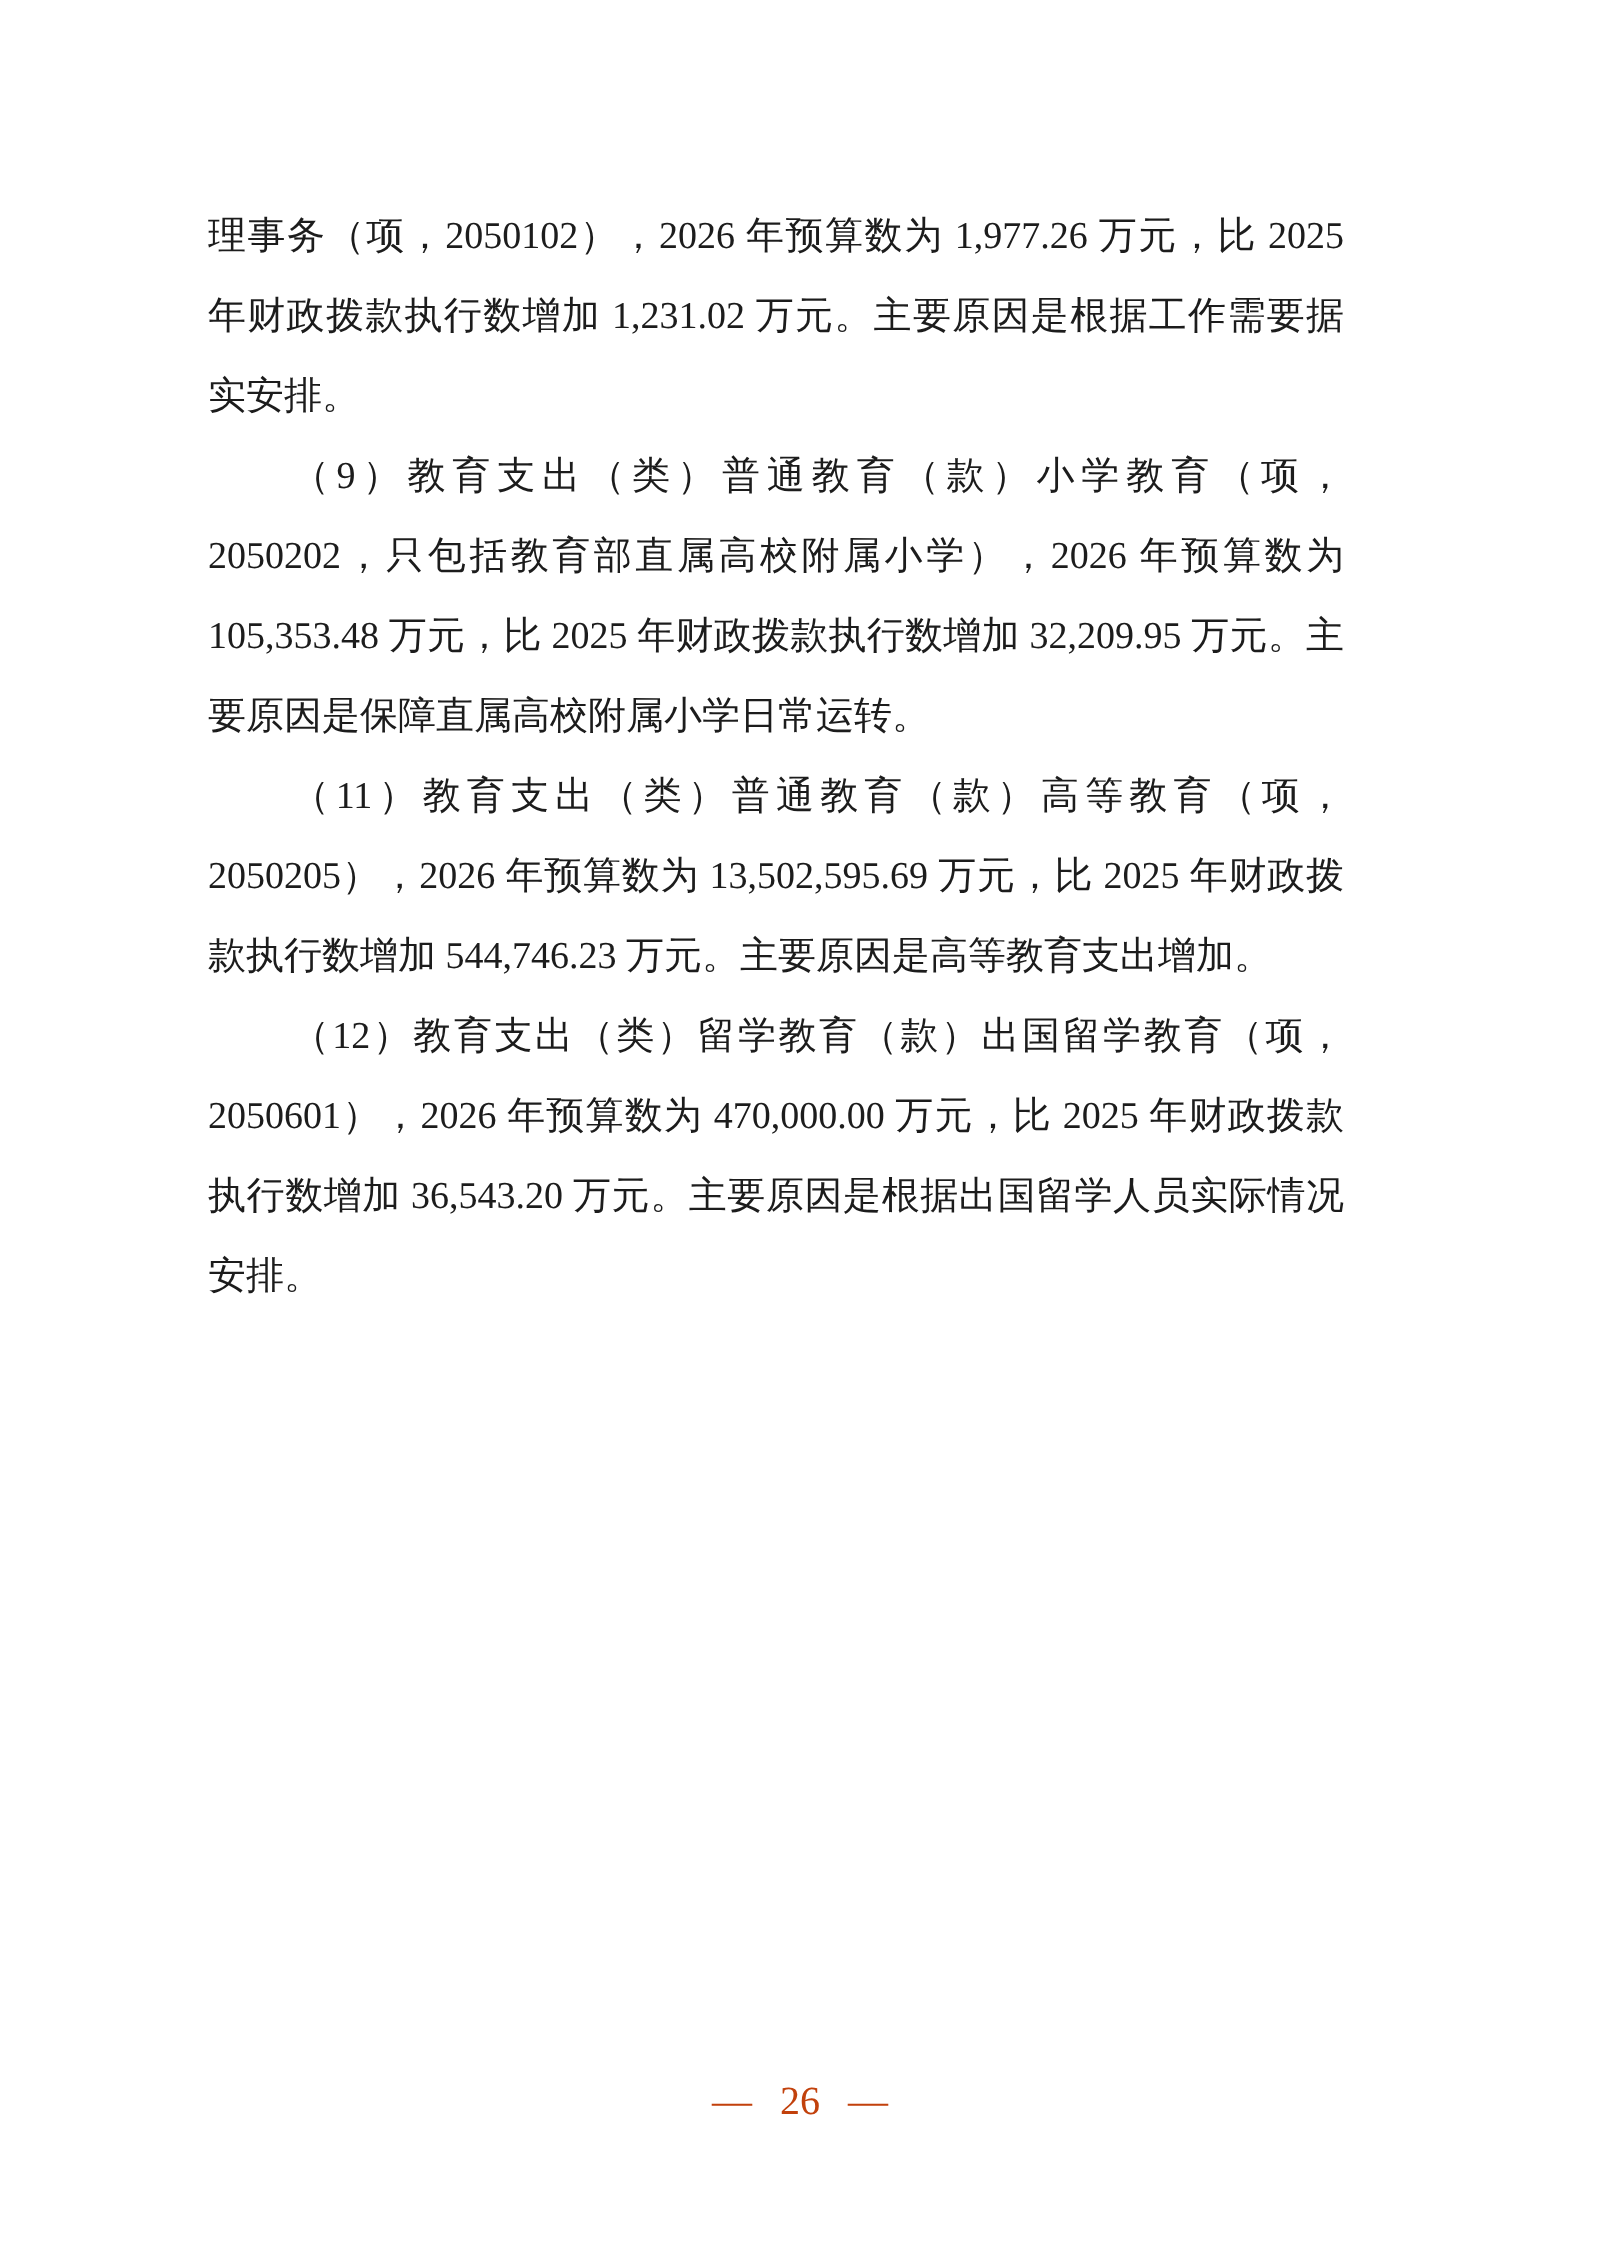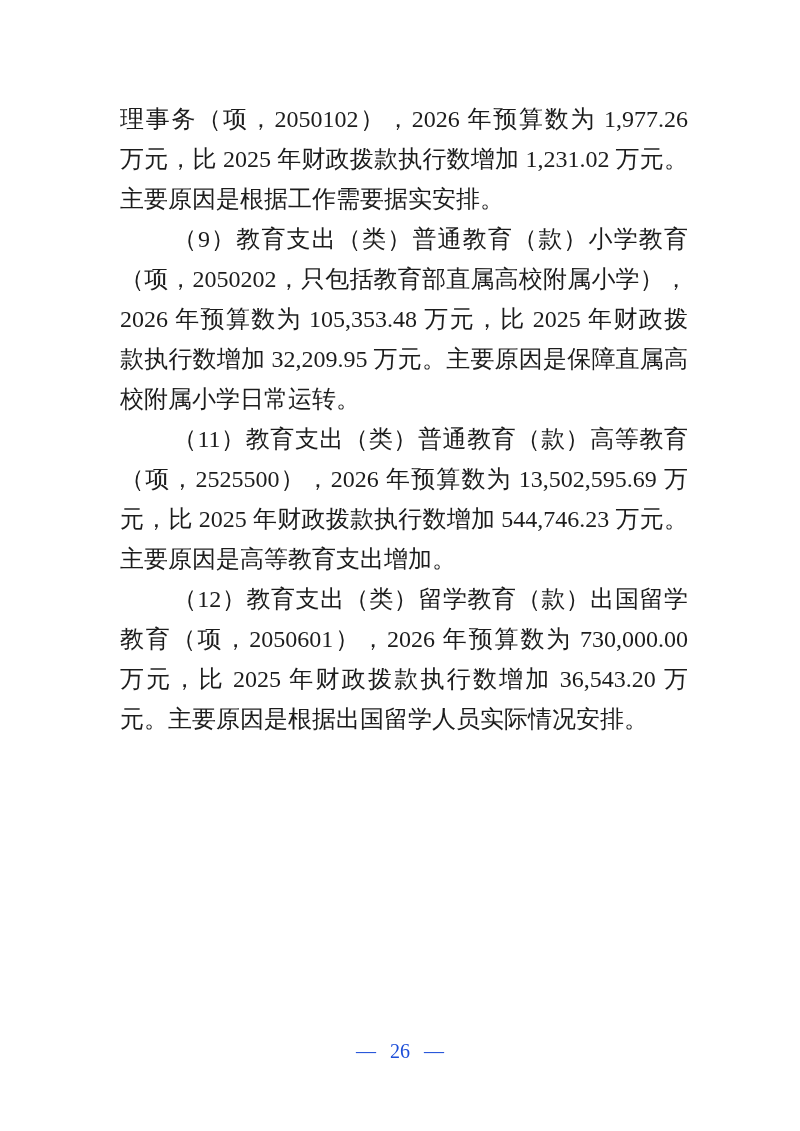--- a/index.html
+++ b/index.html
@@ -11,54 +11,54 @@
     position: relative;
     width: 800px;
     height: 1131px;
     background: #ffffff;
     overflow: hidden;
     color: #1c1c1c;
     font-family: "Liberation Serif", "DejaVu Serif", serif;
   }
   .content {
     position: absolute;
-    left: 120px;
+    left: 104px;
     top: 99px;
     width: 568px;
-    font-size: 24px;
+    font-size: 19px;
     line-height: 40px;
     text-align: justify;
   }
   .para {
     margin: 0;
     padding: 0;
   }
   .para.indent {
     text-indent: 2.2em;
   }
   .footer {
     position: absolute;
     left: 0;
     top: 1040px;
     width: 800px;
     text-align: center;
   }
   .page-num {
     font-size: 20px;
     word-spacing: 9px;
-    color: #1d4ed8;
+    color: #c2410c;
   }
 </style>
 </head>
 <body>
 
 <div class="page">
   <div class="content">
 
   <p class="para">理事务（项，2050102），2026 年预算数为 1,977.26 万元，比 2025 年财政拨款执行数增加 1,231.02 万元。主要原因是根据工作需要据实安排。</p>
       <p class="para indent">（9）教育支出（类）普通教育（款）小学教育（项，2050202，只包括教育部直属高校附属小学），2026 年预算数为 105,353.48 万元，比 2025 年财政拨款执行数增加 32,209.95 万元。主要原因是保障直属高校附属小学日常运转。</p>
-      <p class="para indent">（11）教育支出（类）普通教育（款）高等教育（项，2525500），2026 年预算数为 13,502,595.69 万元，比 2025 年财政拨款执行数增加 544,746.23 万元。主要原因是高等教育支出增加。</p>
-      <p class="para indent">（12）教育支出（类）留学教育（款）出国留学教育（项，2050601），2026 年预算数为 730,000.00 万元，比 2025 年财政拨款执行数增加 36,543.20 万元。主要原因是根据出国留学人员实际情况安排。</p>
+      <p class="para indent">（11）教育支出（类）普通教育（款）高等教育（项，2050205），2026 年预算数为 13,502,595.69 万元，比 2025 年财政拨款执行数增加 544,746.23 万元。主要原因是高等教育支出增加。</p>
+      <p class="para indent">（12）教育支出（类）留学教育（款）出国留学教育（项，2050601），2026 年预算数为 470,000.00 万元，比 2025 年财政拨款执行数增加 36,543.20 万元。主要原因是根据出国留学人员实际情况安排。</p>
     </div>
   <div class="footer">
     <span class="page-num">— 26 —</span>
   </div>
 </div>
 
 </body></html>

